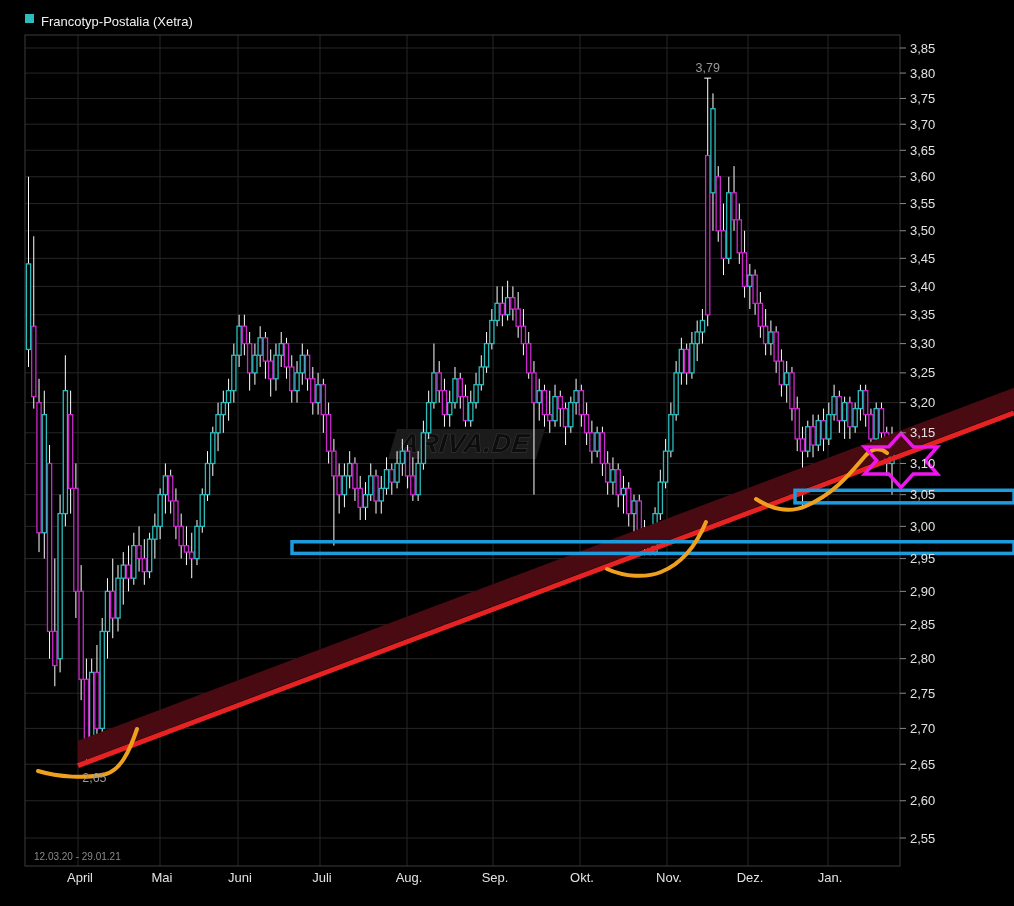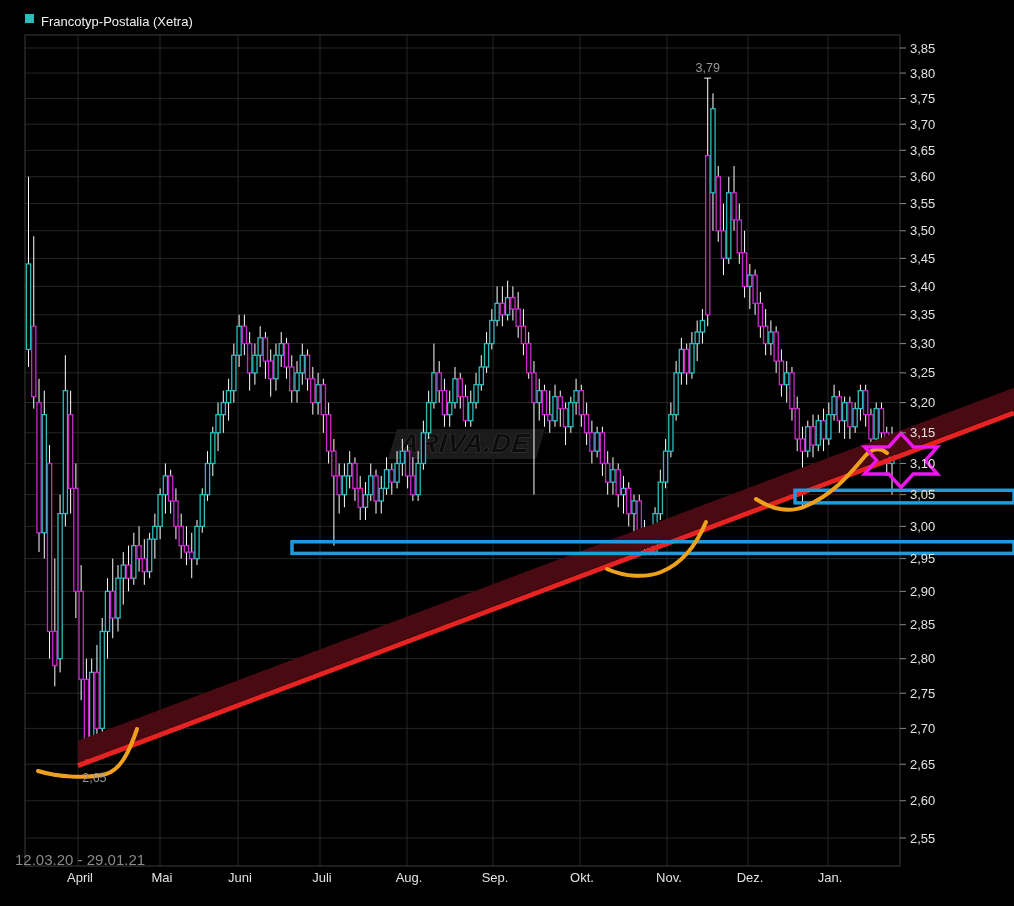--- a/index.html
+++ b/index.html
@@ -2,21 +2,21 @@
 <html><head>
 <meta charset="utf-8">
 <style>
   html,body{margin:0;padding:0;background:#000;}
   body{width:1014px;height:906px;position:relative;overflow:hidden;
        font-family:"Liberation Sans", sans-serif;}
   .abs{position:absolute;}
   #title-row{left:25px;top:14px;display:flex;align-items:flex-start;gap:7px;
              color:#f2f2f2;font-size:13px;}
   #legend-swatch{width:9px;height:9px;background:#2cbcbc;display:inline-block;}
-  #date-range{left:15px;top:851px;color:#8a8a8a;font-size:15px;}
+  #date-range{left:34px;top:851px;color:#8a8a8a;font-size:10px;}
   svg text{font-family:"Liberation Sans", sans-serif;}
 </style>
 </head>
 <body>
 
 <svg id="chart-svg" width="1014" height="906" viewBox="0 0 1014 906" class="abs" style="left:0;top:0;">
     <g>
       <line x1="25" x2="900" y1="48" y2="48" stroke="#262626" stroke-width="1"></line>
       <line x1="25" x2="900" y1="73.06662877815648" y2="73.06662877815648" stroke="#262626" stroke-width="1"></line>
       <line x1="25" x2="900" y1="98.46527552883634" y2="98.46527552883634" stroke="#262626" stroke-width="1"></line>

